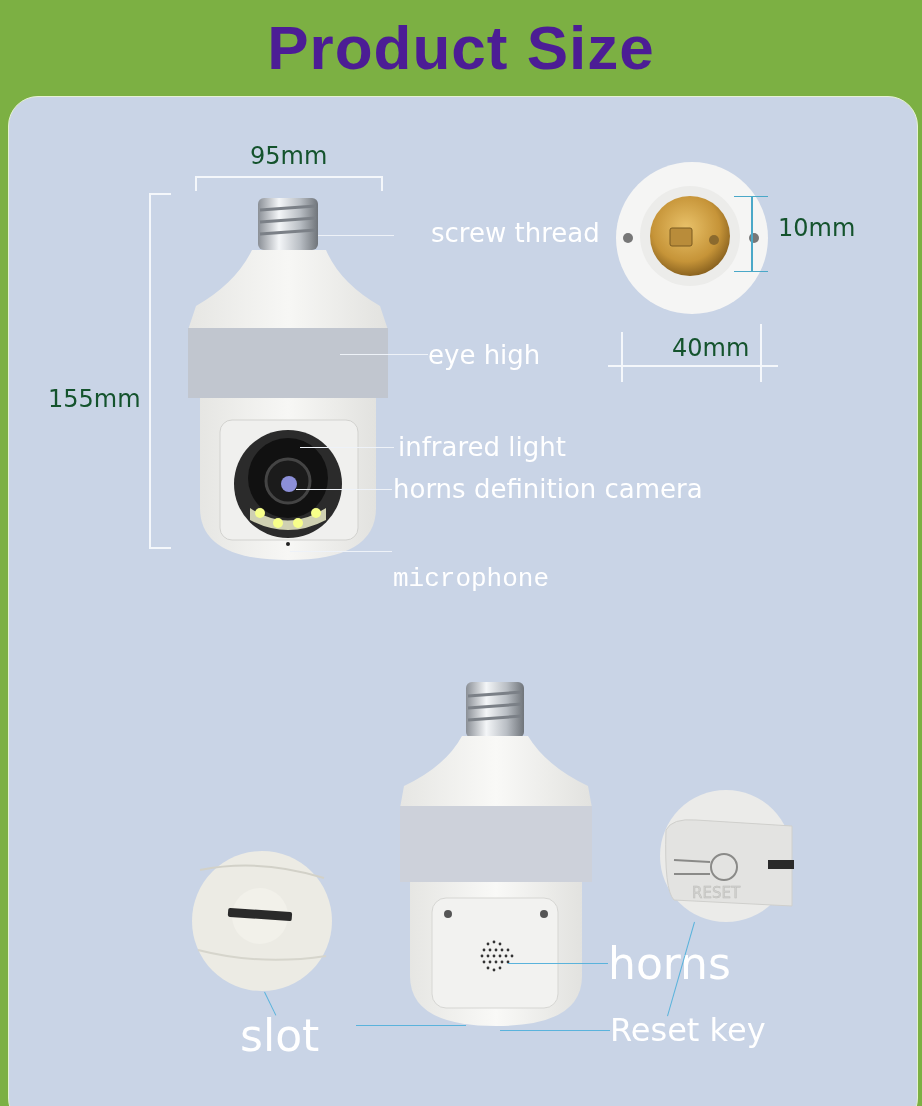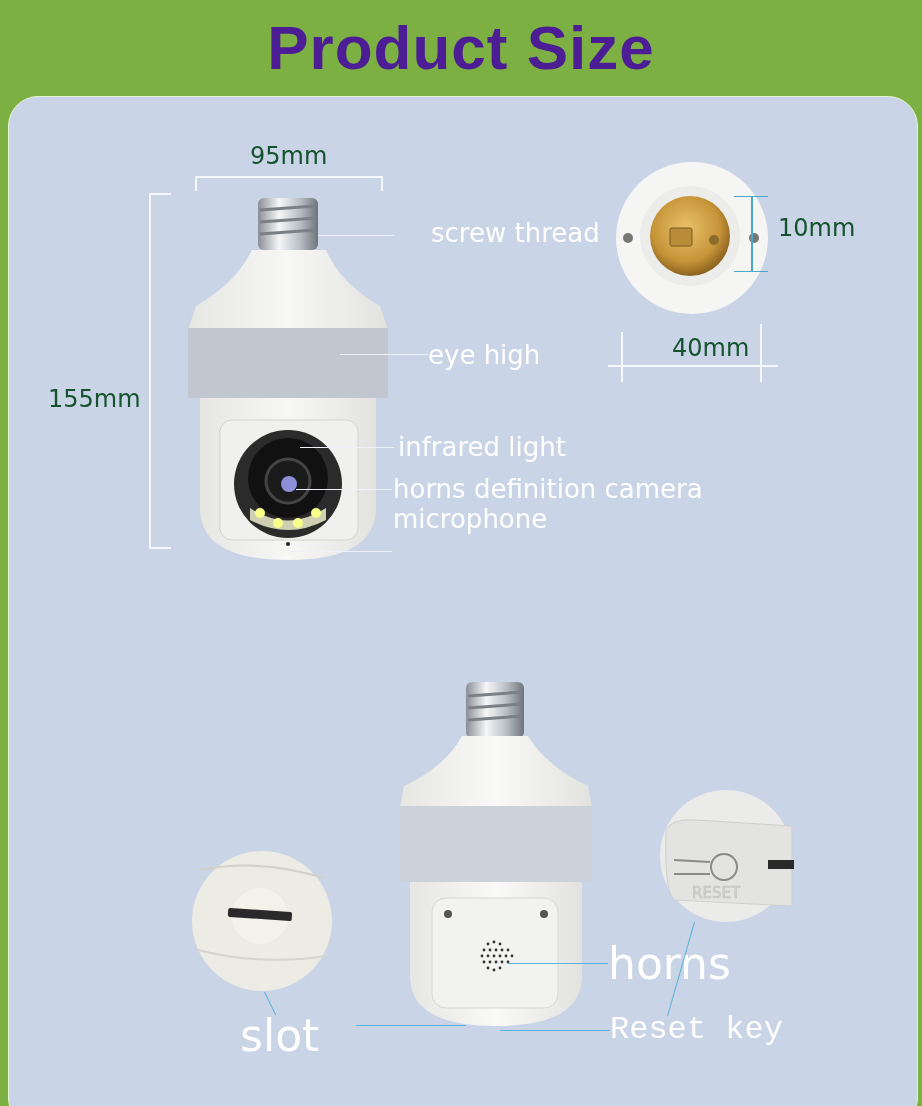--- a/index.html
+++ b/index.html
@@ -80,21 +80,21 @@
 <div class="leader" style="left:340px;top:354px;width:88px;"></div>
 <div class="lbl" style="left:428px;top:340px;">eye high</div>
 
 <div class="leader" style="left:300px;top:447px;width:94px;"></div>
 <div class="lbl" style="left:398px;top:432px;">infrared light</div>
 
 <div class="leader" style="left:296px;top:489px;width:96px;"></div>
 <div class="lbl" style="left:393px;top:474px;">horns definition camera</div>
 
 <div class="leader" style="left:290px;top:551px;width:102px;"></div>
-<div class="lbl" style="left:393px;top:504px;">microphone</div>
+<div class="lbl" style="left:393px;top:564px;font-family:Liberation Mono, monospace;">microphone</div>
 
 <svg class="abs" style="left:614px;top:160px;" width="156" height="156" viewBox="0 0 156 156">
   <defs>
     <radialGradient id="brass" cx="0.45" cy="0.4" r="0.6">
       <stop offset="0" stop-color="#e9c26a"></stop>
         <stop offset="0.7" stop-color="#c69438"></stop>
         <stop offset="1" stop-color="#8c6420"></stop>
     </radialGradient>
   </defs>
   <circle cx="78" cy="78" r="76" fill="#f5f5f4"></circle>
@@ -190,13 +190,13 @@
 
 <div class="bline" style="left:508px;top:963px;width:100px;height:1px;"></div>
 <div class="lbl" style="left:608px;top:946px;font-size:44px;line-height:36px;">horns</div>
 
 <div class="bline" style="left:264px;top:992px;width:1px;height:26px;transform:rotate(-26deg);transform-origin:top;"></div>
 <div class="lbl" style="left:240px;top:1018px;font-size:44px;line-height:36px;">slot</div>
 <div class="bline" style="left:356px;top:1025px;width:110px;height:1px;"></div>
 
 <div class="bline" style="left:500px;top:1030px;width:110px;height:1px;"></div>
 <div class="bline" style="left:694px;top:922px;width:1px;height:98px;transform:rotate(16deg);transform-origin:top;"></div>
-<div class="lbl" style="left:610px;top:1012px;font-size:32px;line-height:36px;font-family:Liberation Mono, monospace;">Reset key</div>
+<div class="lbl" style="left:610px;top:1012px;font-size:32px;line-height:36px;">Reset key</div>
 
 </body></html>

